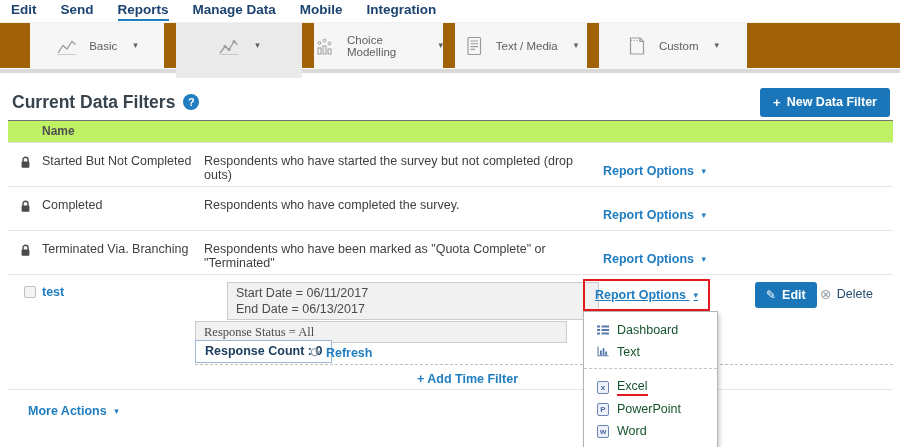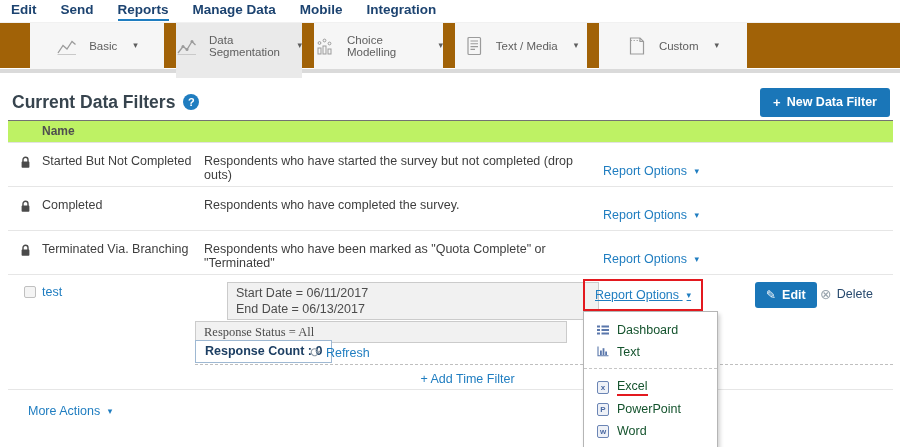--- a/index.html
+++ b/index.html
@@ -46,21 +46,21 @@
   
   .datatable { position:absolute; top:120px; left:8px; width:885px; }
   .thead { height:23px; background:#bef264; border-top:1px solid #737373;
     border-bottom:1px solid #e2e2e2; line-height:21px; padding-left:34px;
     font-size:12px; font-weight:bold; color:#4f4f4f; }
   .frow { display:flex; height:44px; border-bottom:1px solid #e6e6e6; }
   .col-lock { width:34px; display:flex; justify-content:center; padding-top:12px; }
   .col-name { width:162px; padding-top:11px; font-size:12.5px; color:#3e3e3e; }
   .col-desc { flex:1; padding-top:11px; font-size:12.5px; color:#3e3e3e; }
   .col-action { width:290px; padding-top:18px; }
-  .link { color:#1f7dc0; font-size:12.5px; text-decoration:none; cursor:pointer; }
+  .link { color:#1f7dc0; font-size:12.5px; text-decoration:none; cursor:pointer;font-weight:bold; }
 
   
   .test-row { position:relative; height:115px; border-bottom:1px solid #e6e6e6; }
   .checkbox { position:absolute; left:16px; top:11px; width:12px; height:12px;
     border:1px solid #c0c0c0; border-radius:2px; background:#f4f4f4; cursor:pointer; }
   .test-name { position:absolute; left:34px; top:10px; font-size:12.5px; }
   .gray-box { position:absolute; left:187px; width:372px; background:#f1f1f1;
     border:1px solid #cbcbcb; padding:2px 8px; font-size:12.5px; color:#4c4c4c;
     line-height:16px; }
   .box-dates { top:7px;margin-left:32px; }
@@ -129,21 +129,20 @@
     <div class="tab w2 active">
       <span class="tabicon">
         <svg width="21" height="19" viewBox="0 0 21 19">
             <path d="M2 16 L7 9.5 L11 12.5 L16 4.5 L19.5 8" fill="none" stroke="#9b9b9b" stroke-width="1.3"></path>
             <circle cx="7" cy="9.5" r="1.5" fill="#9b9b9b"></circle>
             <circle cx="11" cy="12.5" r="1.5" fill="#9b9b9b"></circle>
             <circle cx="16" cy="4.5" r="1.5" fill="#9b9b9b"></circle>
             <path d="M1.5 17.5 H20" stroke="#c9c9c9" stroke-width="1"></path>
           </svg>
       </span>
-      <span class="tab-label">Data Segmentation</span>
       <span class="caret tab-label">▾</span>
     </div>
     <div class="tab w3">
       <span class="tabicon">
         <svg width="21" height="19" viewBox="0 0 21 19">
             <rect x="4" y="11" width="3" height="6" fill="none" stroke="#9b9b9b"></rect>
             <rect x="9" y="9" width="3" height="8" fill="none" stroke="#9b9b9b"></rect>
             <rect x="14" y="12" width="3" height="5" fill="none" stroke="#9b9b9b"></rect>
             <circle cx="5.5" cy="6" r="1.4" fill="none" stroke="#9b9b9b"></circle>
             <circle cx="10.5" cy="3.5" r="1.4" fill="none" stroke="#9b9b9b"></circle>

